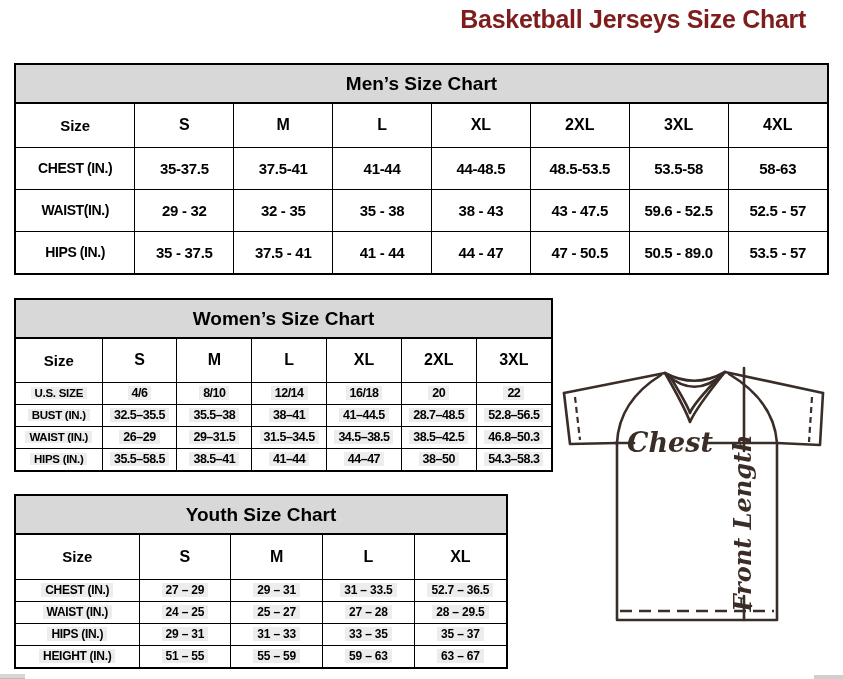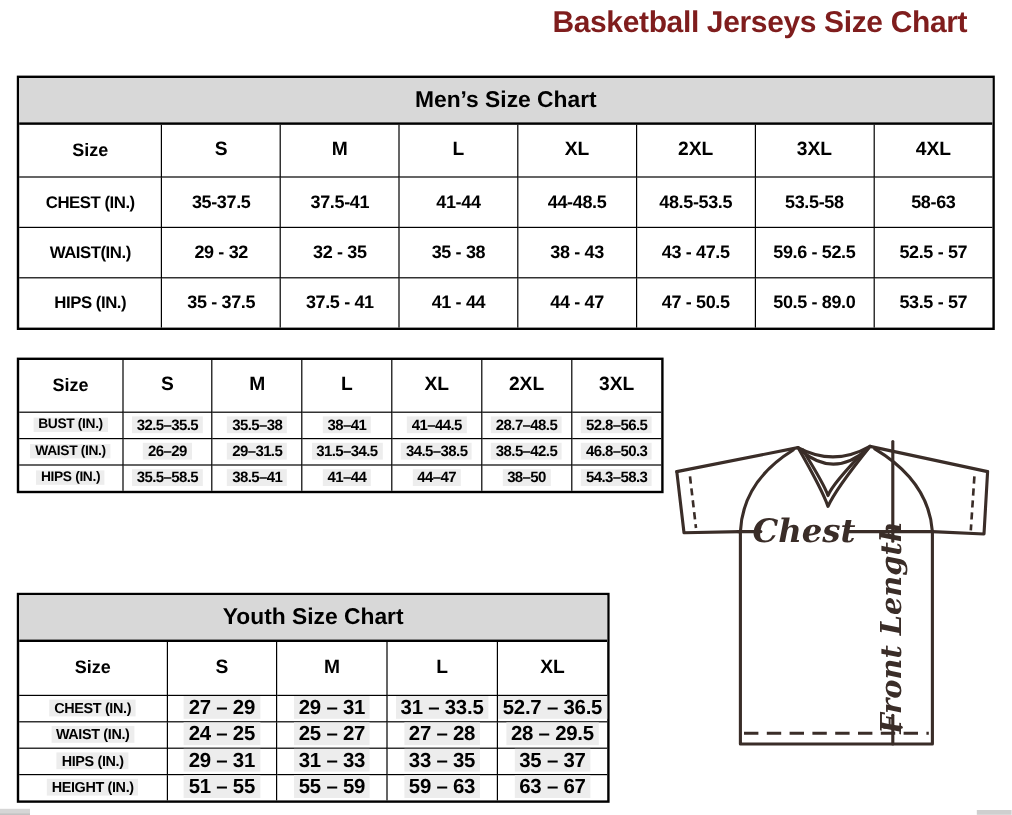--- a/index.html
+++ b/index.html
@@ -53,21 +53,21 @@
   .womens tbody th{font-size:11.5px;letter-spacing:-0.3px;}
   .womens tbody td{font-size:12.5px;letter-spacing:-0.5px;}
 
   
   .youth{left:14px;top:494px;width:494px;}
   .youth thead tr{height:44px;}
   .youth tbody tr{height:22px;}
   .youth thead th{font-size:16px;}
   .youth thead th:first-child{width:25%;font-size:15px;}
   .youth tbody th{font-size:12px;letter-spacing:-0.3px;}
-  .youth tbody td{font-size:17px;letter-spacing:-0.2px;margin-top:30px;}
+  .youth tbody td{font-size:12px;letter-spacing:-0.2px;margin-top:30px;}
 
   
   .womens tbody span,.youth tbody span{background:#ededed;padding:0 4px;}
   .mens tbody span{background:transparent;}
 
   
   .diagram{position:absolute;left:557px;top:356px;width:276px;height:276px;}
   .diagram svg{display:block;width:100%;height:100%;}
   .diagram text{
     font-family:"DejaVu Serif","Liberation Serif",serif;
@@ -127,33 +127,43 @@
           <td><span>44 - 47</span></td>
           <td><span>47 - 50.5</span></td>
           <td><span>50.5 - 89.0</span></td>
           <td><span>53.5 - 57</span></td>
         </tr>
       </tbody>
     </table>
 </section>
 
 <section class="size-chart womens">
+  <div class="band">Women’s Size Chart</div>
   <table>
       <thead>
         <tr>
           <th>Size</th>
           <th>S</th>
           <th>M</th>
           <th>L</th>
           <th>XL</th>
           <th>2XL</th>
           <th>3XL</th>
         </tr>
       </thead>
       <tbody>
+        <tr>
+          <th><span>U.S. SIZE</span></th>
+          <td><span>4/6</span></td>
+          <td><span>8/10</span></td>
+          <td><span>12/14</span></td>
+          <td><span>16/18</span></td>
+          <td><span>20</span></td>
+          <td><span>22</span></td>
+        </tr>
         <tr>
           <th><span>BUST (IN.)</span></th>
           <td><span>32.5–35.5</span></td>
           <td><span>35.5–38</span></td>
           <td><span>38–41</span></td>
           <td><span>41–44.5</span></td>
           <td><span>28.7–48.5</span></td>
           <td><span>52.8–56.5</span></td>
         </tr>
         <tr>

